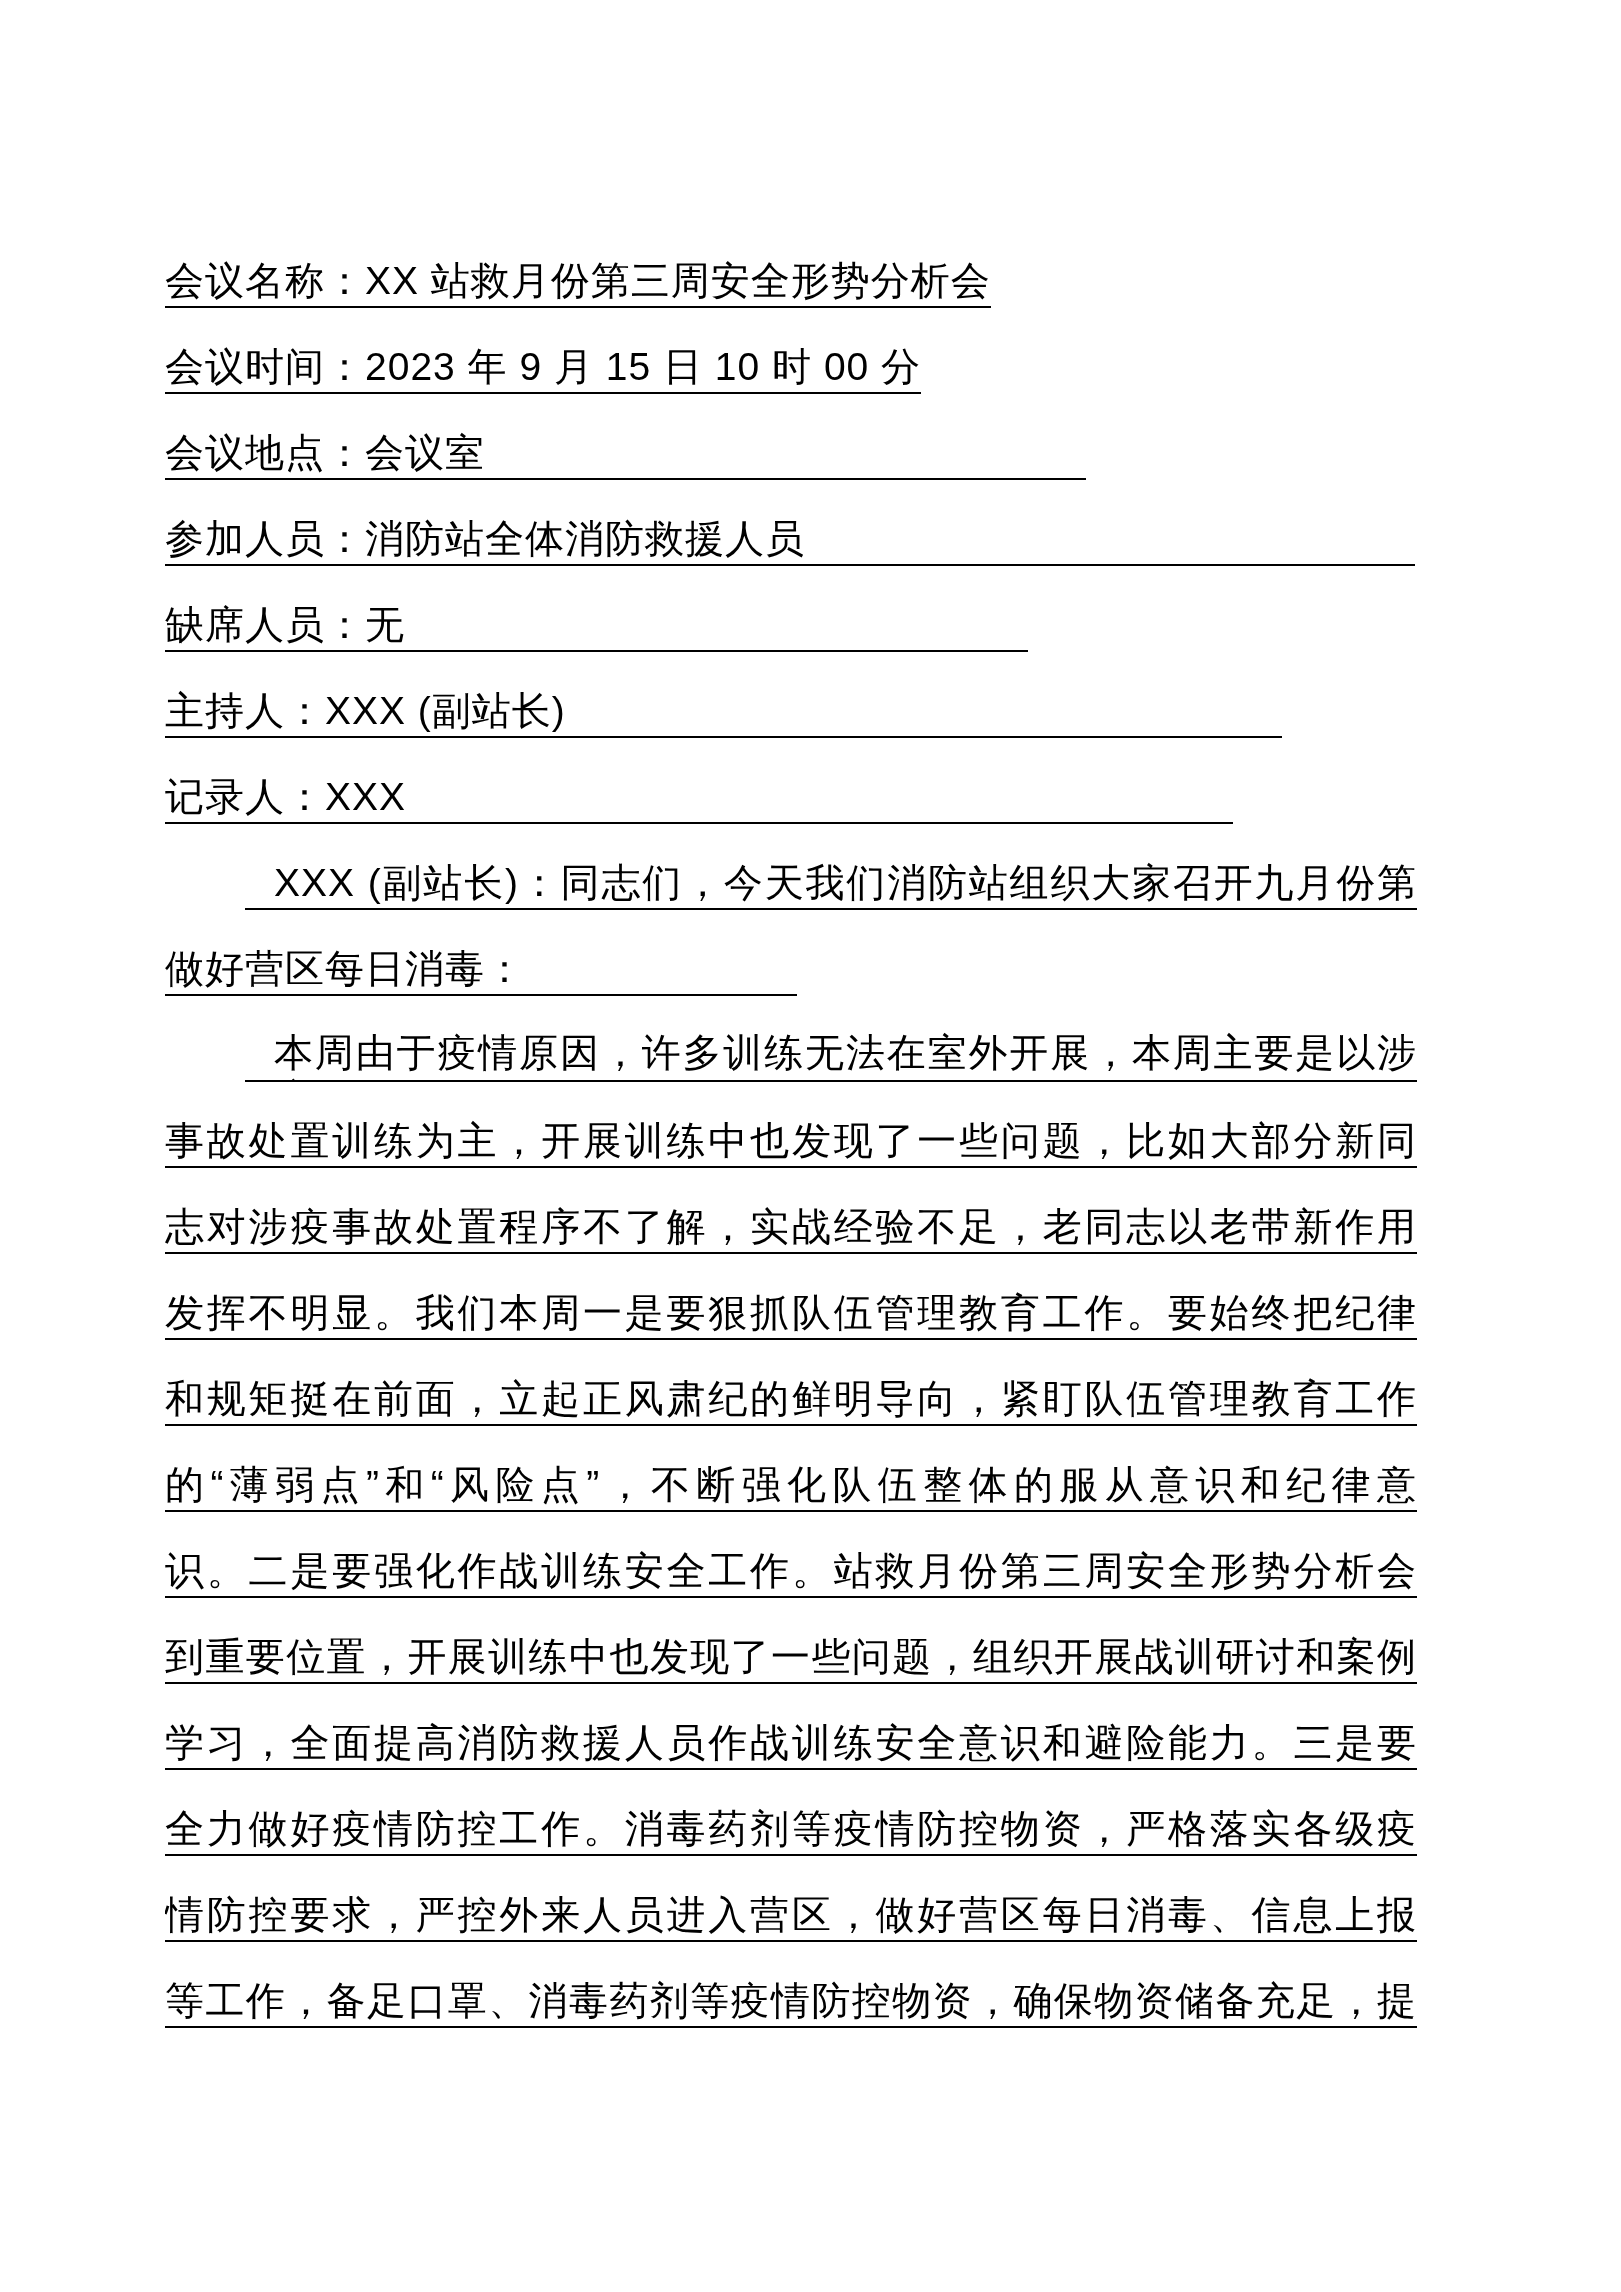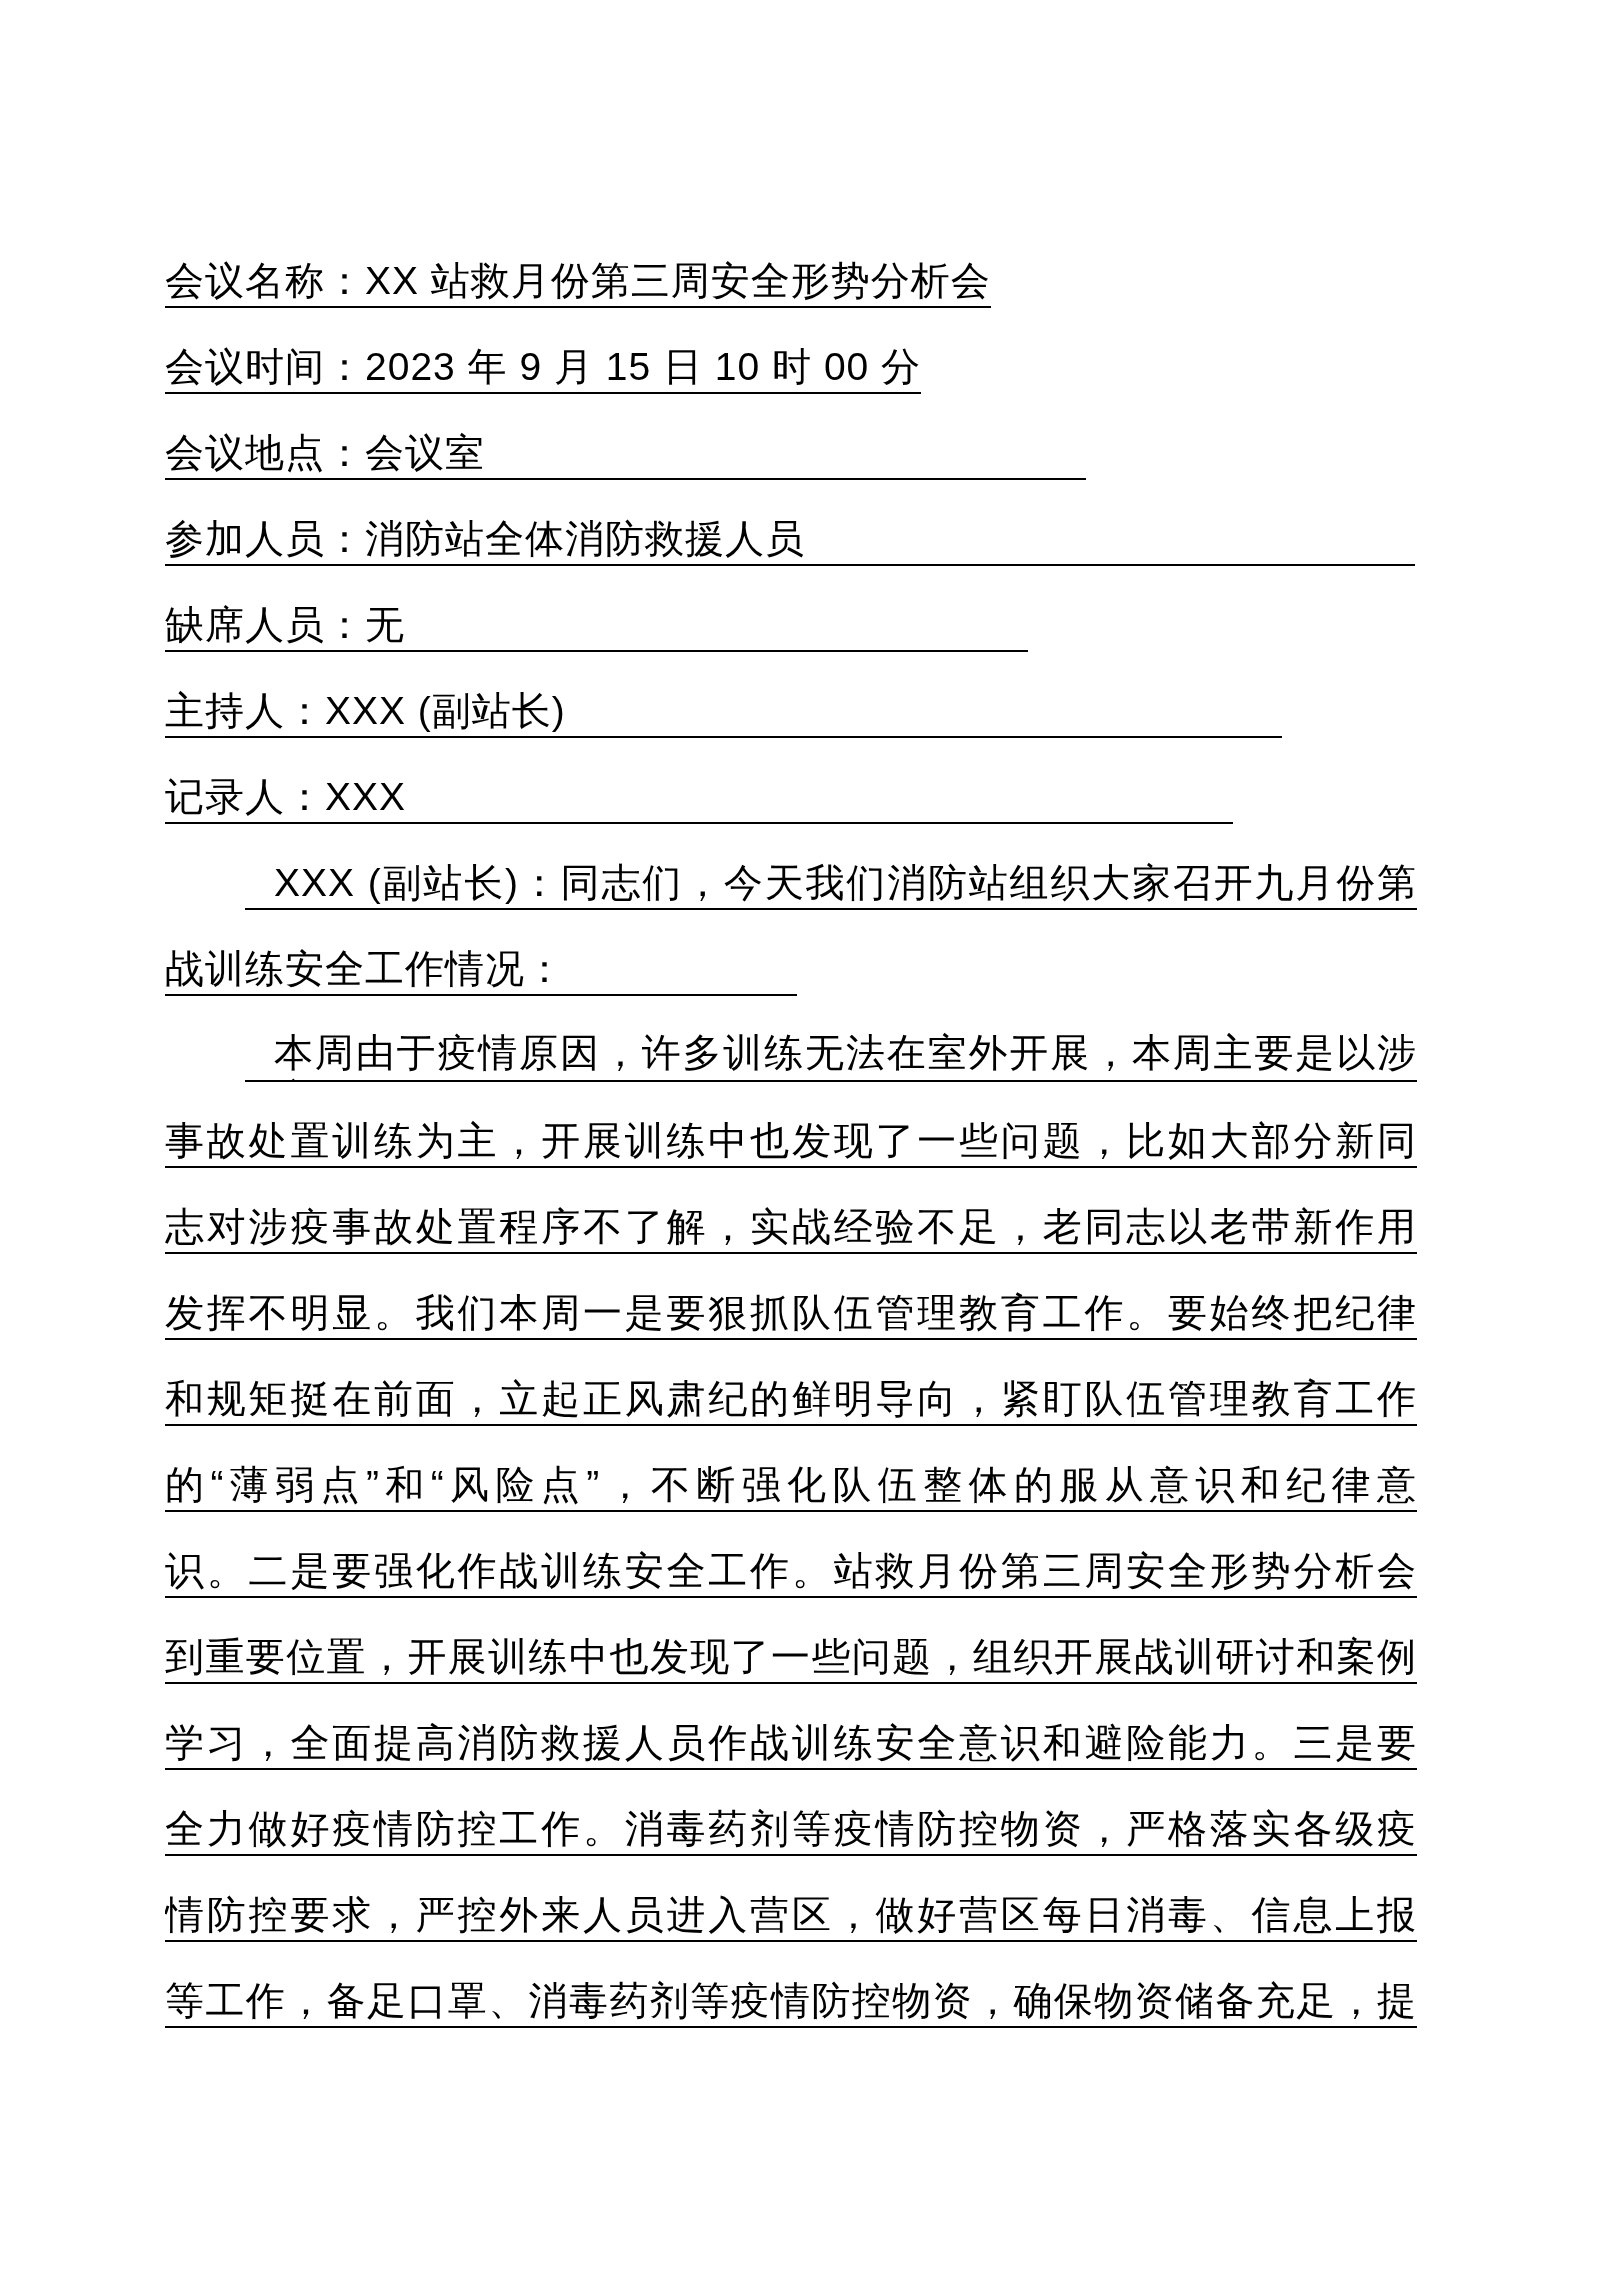--- a/index.html
+++ b/index.html
@@ -97,21 +97,21 @@
     <div class="line">
       <span class="u fixed w1090">记录人：XXX</span>
     </div>
 
     <div class="line">
       <span class="u just indent">XXX (副站长)：同志们，今天我们消防站组织大家召开九月份第</span>
     </div>
 
 
     <div class="line">
-      <span class="u fixed w645">战训练安全工作情况：</span>
+      <span class="u fixed w645">做好营区每日消毒：</span>
     </div>
 
     <div class="line">
       <span class="u just indent">本周由于疫情原因，许多训练无法在室外开展，本周主要是以涉疫</span>
     </div>
 
     <div class="line">
       <span class="u just">事故处置训练为主，开展训练中也发现了一些问题，比如大部分新同</span>
     </div>
 

